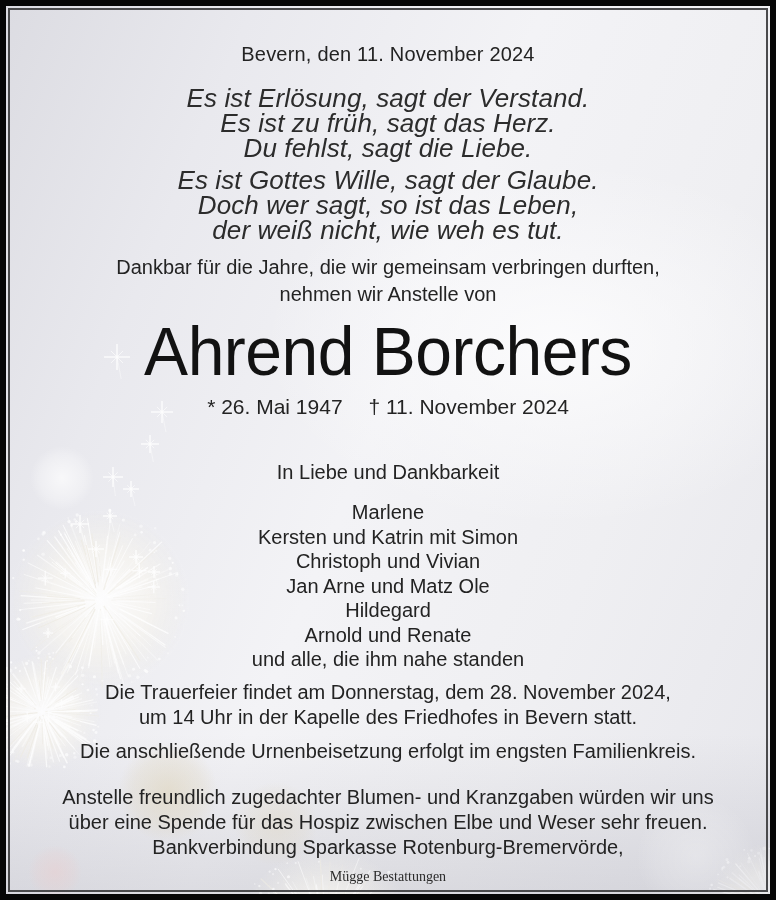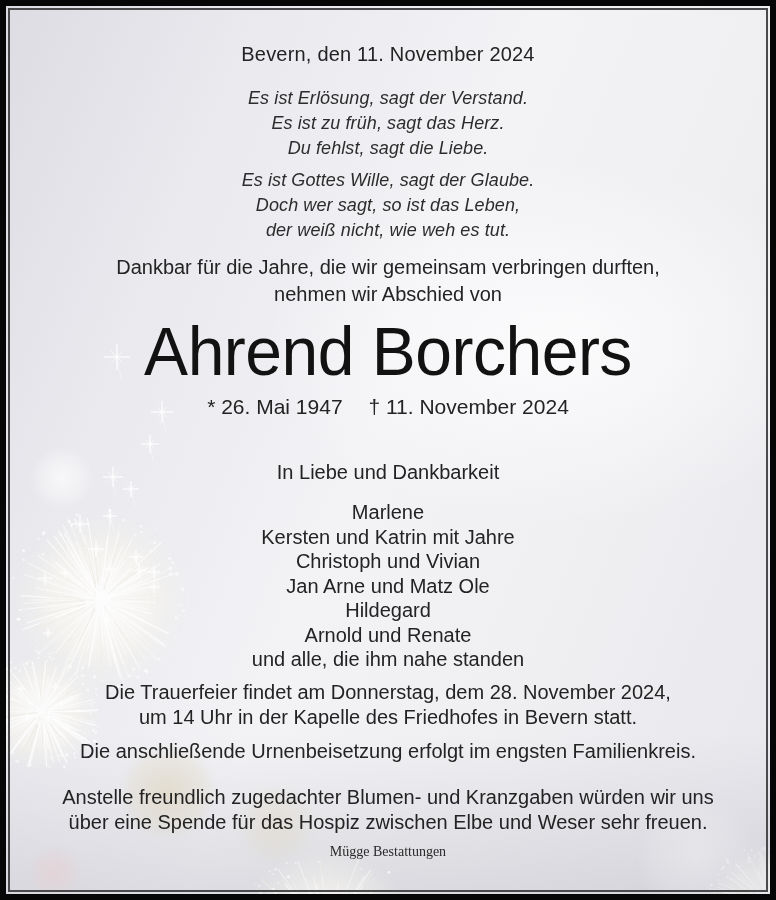--- a/index.html
+++ b/index.html
@@ -22,21 +22,21 @@
     z-index:6; pointer-events:none;
   }
   #decor { position:absolute; left:0; top:0; z-index:1; }
   .content {
     position:absolute; inset:0;
     z-index:3;
     text-align:center;
     line-height:1;
   }
   .dateline { margin-top:36px; font-size:20px; line-height:24px; letter-spacing:0.2px; }
-  .poem { font-style:italic; font-size:18px; line-height:25px; color:#2c2c2c; letter-spacing:0.1px; }
+  .poem { font-style:italic; font-size:26px; line-height:25px; color:#2c2c2c; letter-spacing:0.1px; }
   .poem1 { margin-top:20px; }
   .poem2 { margin-top:7px; }
   .intro { margin-top:11px; font-size:20px; line-height:27px; }
   .deceased-name {
     margin-top:6px;
     font-size:66px; line-height:74px;
     font-weight:400; color:#121212;
     letter-spacing:-0.5px;
     transform:scaleY(1.04);
   }
@@ -1155,52 +1155,53 @@
     </div>
 
     <div class="poem poem2">
       <div>Es ist Gottes Wille, sagt der Glaube.</div>
       <div>Doch wer sagt, so ist das Leben,</div>
       <div>der weiß nicht, wie weh es tut.</div>
     </div>
 
     <div class="intro">
       <div>Dankbar für die Jahre, die wir gemeinsam verbringen durften,</div>
-      <div>nehmen wir Abschied von</div>
+      <div>nehmen wir Anstelle von</div>
     </div>
 
     <div class="deceased-name">Ahrend Borchers</div>
 
     <div class="dates">
       <span class="birth">* 26. Mai 1947</span>
       <span class="death">† 11. November 2024</span>
     </div>
 
     <div class="mourn-heading">In Liebe und Dankbarkeit</div>
 
     <div class="mourners">
       <div>Marlene</div>
-      <div>Kersten und Katrin mit Jahre</div>
+      <div>Kersten und Katrin mit Simon</div>
       <div>Christoph und Vivian</div>
       <div>Jan Arne und Matz Ole</div>
       <div>Hildegard</div>
       <div>Arnold und Renate</div>
       <div>und alle, die ihm nahe standen</div>
     </div>
 
     <div class="funeral">
       <div>Die Trauerfeier findet am Donnerstag, dem 28. November 2024,</div>
       <div>um 14 Uhr in der Kapelle des Friedhofes in Bevern statt.</div>
     </div>
 
     <div class="urn">Die anschließende Urnenbeisetzung erfolgt im engsten Familienkreis.</div>
 
     <div class="donation">
       <div>Anstelle freundlich zugedachter Blumen- und Kranzgaben würden wir uns</div>
       <div>über eine Spende für das Hospiz zwischen Elbe und Weser sehr freuen.</div>
+      <div>Bankverbindung Sparkasse Rotenburg-Bremervörde,</div>
     </div>
 
     <div class="footer">Mügge Bestattungen</div>
 
   </div>
 
   <div class="inner-frame"></div>
 </div>
 
 </body></html>

